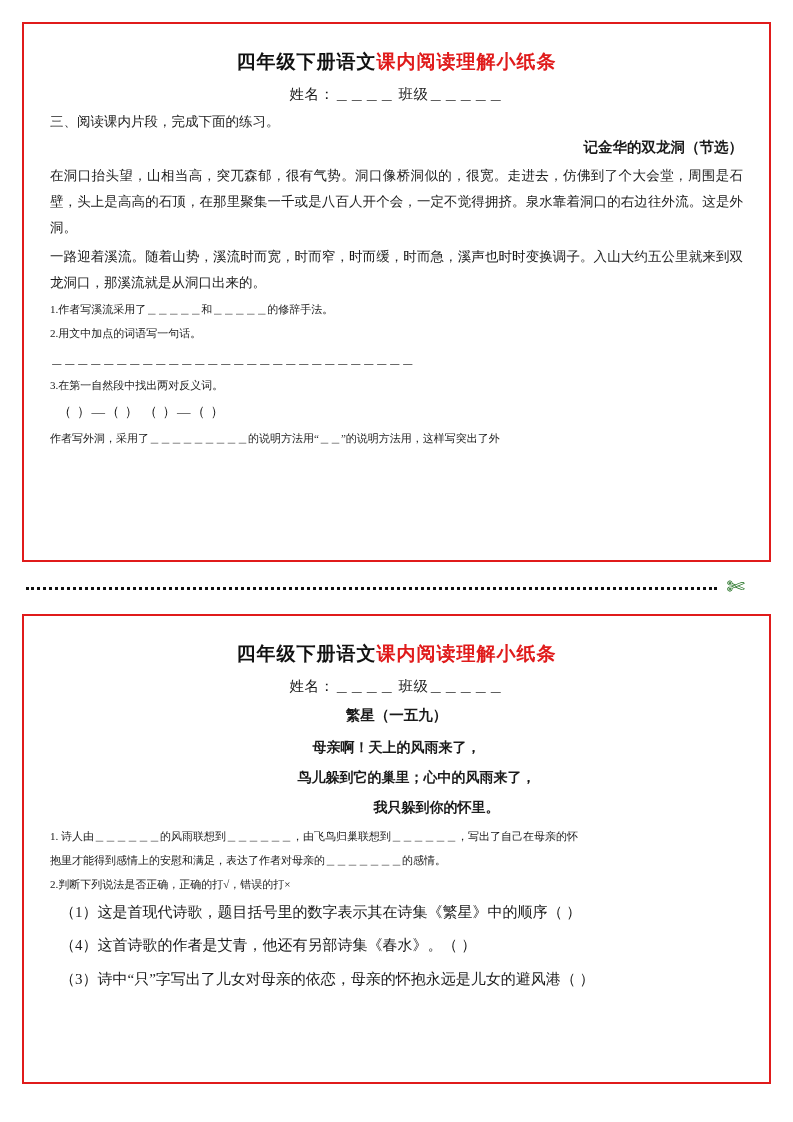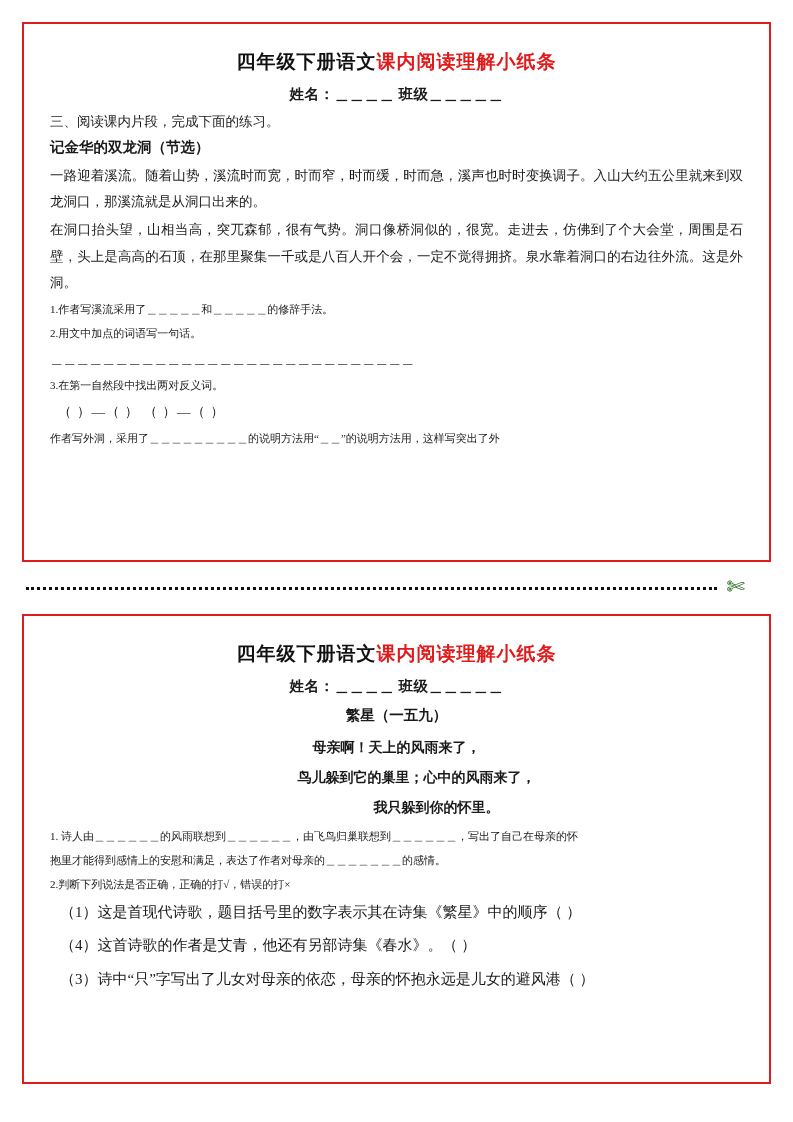--- a/index.html
+++ b/index.html
@@ -39,33 +39,33 @@
     letter-spacing: 1px;
     margin: 8px 0 2px 0;
     line-height: 1.5;
   }
   .title .black { color: #111; }
   .title .red { color: #e01b1b; }
 
   .subline {
     text-align: center;
     font-size: 14.5px;
-    font-weight: bold;
+    font-weight: normal;
     margin: 8px 0 6px 0;
     letter-spacing: 0.5px;
   }
 
   .instr {
     font-size: 13.5px;
     margin: 6px 0 4px 0;
     line-height: 1.8;
   }
 
   .passage-title {
-    text-align: left;
+    text-align: right;
     font-size: 14.5px;
     font-weight: bold;
     margin: 4px 0 6px 0;
   }
 
   .para {
     font-size: 13.5px;
     line-height: 1.95;
     text-align: justify;
     margin: 2px 0;
@@ -143,22 +143,22 @@
 
 <div class="page">
 
   <div class="card first">
     <div class="title">
       <span class="black">四年级下册语文</span><span class="red">课内阅读理解小纸条</span>
     </div>
     <div class="subline">姓名：＿＿＿＿ 班级＿＿＿＿＿</div>
     <div class="instr">三、阅读课内片段，完成下面的练习。</div>
     <div class="passage-title">记金华的双龙洞（节选）</div>
+    <div class="para">在洞口抬头望，山相当高，突兀森郁，很有气势。洞口像桥洞似的，很宽。走进去，仿佛到了个大会堂，周围是石壁，头上是高高的石顶，在那里聚集一千或是八百人开个会，一定不觉得拥挤。泉水靠着洞口的右边往外流。这是外洞。</div>
     <div class="para">一路迎着溪流。随着山势，溪流时而宽，时而窄，时而缓，时而急，溪声也时时变换调子。入山大约五公里就来到双龙洞口，那溪流就是从洞口出来的。</div>
-    <div class="para">在洞口抬头望，山相当高，突兀森郁，很有气势。洞口像桥洞似的，很宽。走进去，仿佛到了个大会堂，周围是石壁，头上是高高的石顶，在那里聚集一千或是八百人开个会，一定不觉得拥挤。泉水靠着洞口的右边往外流。这是外洞。</div>
     <div class="q">1.作者写溪流采用了＿＿＿＿＿和＿＿＿＿＿的修辞手法。</div>
     <div class="q">2.用文中加点的词语写一句话。</div>
     <div class="blank-line">＿＿＿＿＿＿＿＿＿＿＿＿＿＿＿＿＿＿＿＿＿＿＿＿＿＿＿＿</div>
     <div class="q">3.在第一自然段中找出两对反义词。</div>
     <div class="pairline">（          ）—（          ）  （          ）—（          ）</div>
     <div class="q">作者写外洞，采用了＿＿＿＿＿＿＿＿＿的说明方法用“＿＿”的说明方法用，这样写突出了外</div>
   </div>
 
   <div class="divider">
     <div class="dots"></div>

